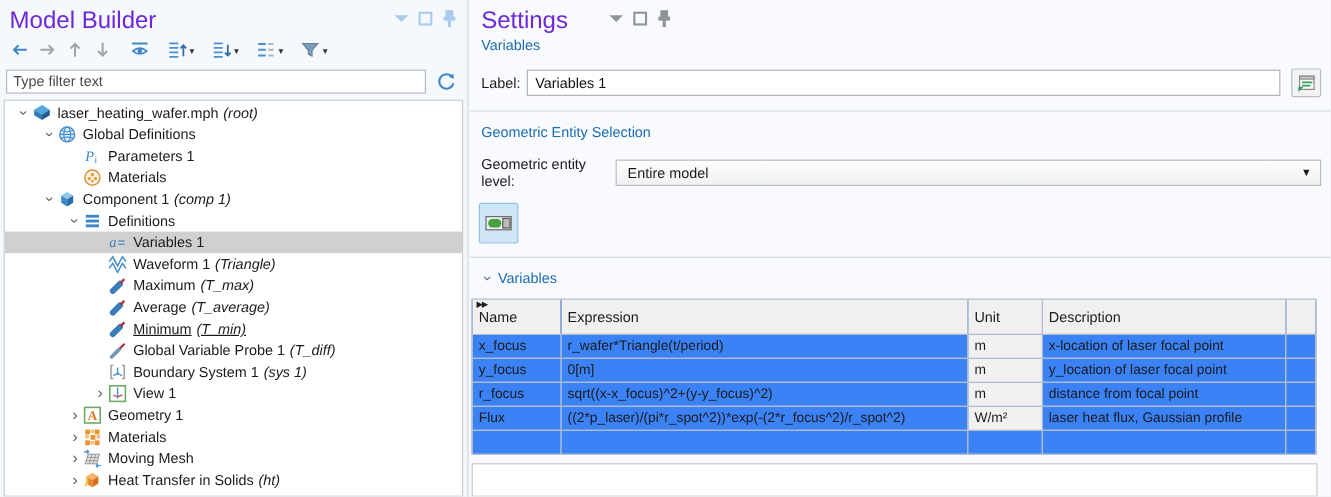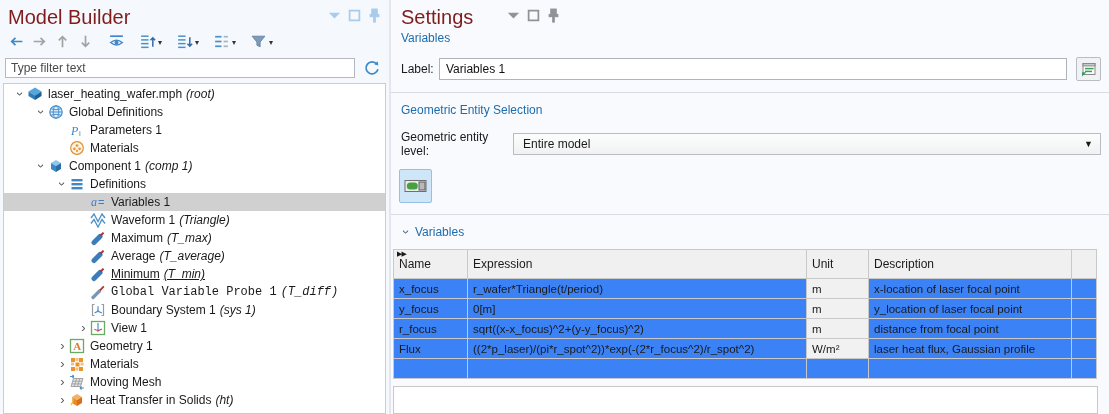--- a/index.html
+++ b/index.html
@@ -5,21 +5,21 @@
   * { margin:0; padding:0; box-sizing:border-box; }
   html,body { background:#e9edf3; }
   .window {
     width:1109px; height:414px; display:flex; overflow:hidden; position:relative;
     font-family:"Liberation Sans", sans-serif; font-size:12px; color:#1a1a1a;
     background:#e9edf3;
   }
   
   .left-panel { width:389px; flex:none; background:#f5f8fc; display:flex; flex-direction:column; }
   .panel-top { padding:5px 8px 0 8px; display:flex; justify-content:space-between; align-items:flex-start; }
-  .panel-title { font-size:20px; line-height:25px; color:#7f1d1d; white-space:nowrap; }
+  .panel-title { font-size:20px; line-height:25px; color:#6d28d9; white-space:nowrap; }
   .win-icons { display:flex; gap:7px; margin-top:4px; }
   .win-icons span { display:inline-flex; align-items:center; justify-content:center; width:13px; height:13px; cursor:default; }
   .win-blue svg  * { stroke:#a9cbec; fill:#a9cbec; }
   .win-gray svg  * { stroke:#8f9398; fill:#8f9398; }
   .win-icons .outline svg rect { fill:none !important; }
   .toolbar { display:flex; align-items:center; gap:2px; padding:1px 6px 0 6px; height:24px; }
   .tb-btn { display:inline-flex; align-items:center; height:20px; padding:0 2px; border-radius:2px; }
   .tb-btn svg { width:17px; height:17px; }
   .caret { font-size:8px; color:#333; margin-left:2px; }
   .tb-gap { width:6px; }
@@ -323,21 +323,21 @@
           <span class="chev"></span>
           <span class="tree-icon">
             <svg viewBox="0 0 16 16">
               <line x1="4" y1="12.5" x2="10" y2="6.5" stroke="#3c7cb8" stroke-width="5" stroke-linecap="round"></line>
               <line x1="10.5" y1="5.8" x2="13.6" y2="2.6" stroke="#b43030" stroke-width="2"></line>
             </svg>
           </span>
           <span class="tree-label">Minimum</span>
           <span class="tree-tag">(T_min)</span>
         </div>
-        <div class="tree-row" style="padding-left: 73px; font-family: Liberation Mono, monospace;">
+        <div class="tree-row" style="padding-left: 73px;">
           <span class="chev"></span>
           <span class="tree-icon">
             <svg viewBox="0 0 16 16">
               <line x1="3" y1="13.5" x2="9.5" y2="7" stroke="#7a95b5" stroke-width="3.2" stroke-linecap="round"></line>
               <line x1="10" y1="6.3" x2="13.8" y2="2.4" stroke="#b43030" stroke-width="1.8"></line>
             </svg>
           </span>
           <span class="tree-label">Global Variable Probe 1</span>
           <span class="tree-tag">(T_diff)</span>
         </div>

